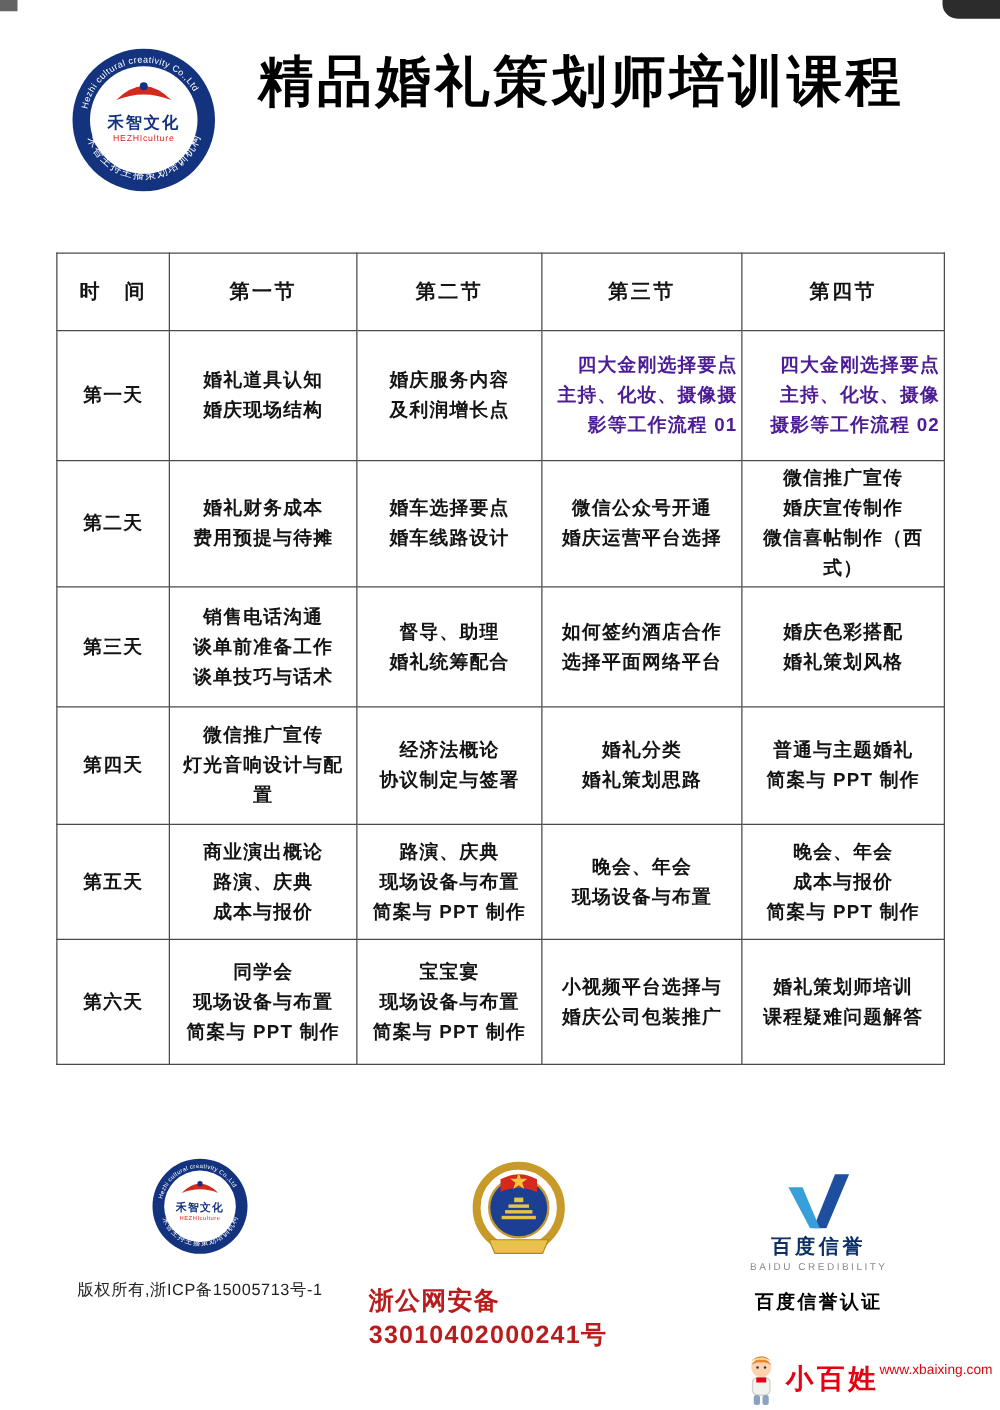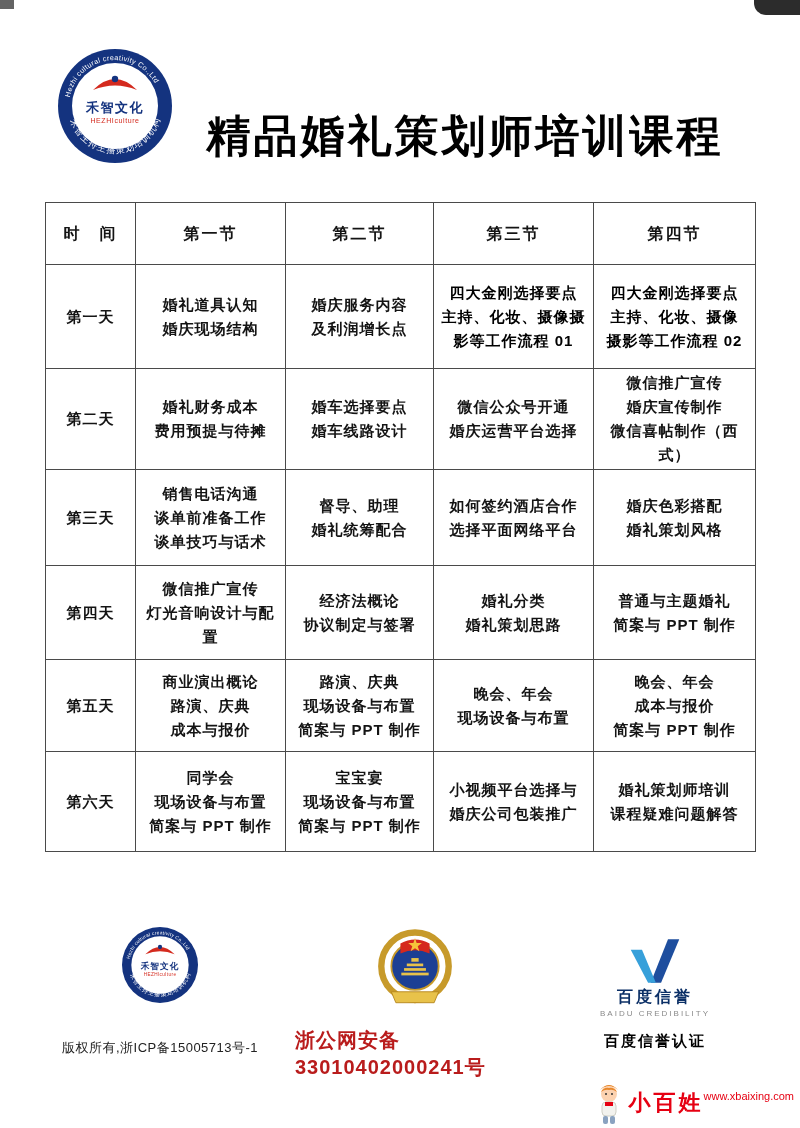--- a/index.html
+++ b/index.html
@@ -11,52 +11,52 @@
     position:relative;
     overflow:hidden;
   }
   .page { position:absolute; inset:0; background:#fff; }
 
   
   .corner-tr { position:absolute; top:0; right:0; width:46px; height:15px; background:#151515; border-radius:0 0 0 12px; opacity:.9; }
   .corner-tl { position:absolute; top:0; left:0; width:14px; height:9px; background:#222; opacity:.7; }
 
   
-  .header { position:absolute; top:36px; left:55px; right:45px; height:130px; display:flex; align-items:flex-end; }
+  .header { position:absolute; top:36px; left:55px; right:45px; height:130px; display:flex; align-items:flex-start; }
   .logo-top { width:120px; height:120px; flex:0 0 auto; }
   .title { flex:1; text-align:center; font-size:44px; font-weight:bold; letter-spacing:3px; color:#000; }
 
   
   .course-table { position:absolute; top:202px; left:45px; width:710px; border-collapse:collapse; table-layout:fixed; }
   .course-table td, .course-table th {
     border:1px solid #4a4a4a;
     text-align:center; vertical-align:middle;
     font-size:15px; font-weight:bold; line-height:1.6;
     padding:2px 3px; letter-spacing:1px; color:#141414;
   }
   .course-table thead th { height:62px; font-size:16px; letter-spacing:2px; }
   .course-table tbody tr:nth-child(1){ height:104px; }
   .course-table tbody tr:nth-child(2){ height:94px; }
   .course-table tbody tr:nth-child(3){ height:96px; }
   .course-table tbody tr:nth-child(4){ height:94px; }
   .course-table tbody tr:nth-child(5){ height:92px; }
   .course-table tbody tr:nth-child(6){ height:100px; }
   .day-cell { font-size:16px; }
-  td.blue .cell-line { color:#000000; }
+  td.blue .cell-line { color:#4c1d95;text-align:right; }
 
   
   .footer-logos { position:absolute; top:925px; left:45px; width:710px; display:flex; justify-content:space-between; }
   .fcol { display:flex; flex-direction:column; align-items:center; }
   .fcol-left  { width:230px; }
   .fcol-center{ width:240px; }
   .fcol-right { width:200px; padding-top:14px; }
   .logo-bottom { width:80px; height:80px; }
   .badge-svg { width:82px; height:88px; }
   .baidu-v { width:52px; height:44px; }
-  .copyright { margin-top:34px; font-size:13px; color:#222; letter-spacing:.5px; }
+  .copyright { margin-top:18px; font-size:13px; color:#222; letter-spacing:.5px; }
   .police-text { margin-top:14px; font-size:20px; font-weight:bold; color:#b91c1c; letter-spacing:1px; }
   .baidu-title { margin-top:4px; font-size:16px; font-weight:bold; color:#0b2f66; letter-spacing:3px; }
   .baidu-sub { margin-top:1px; font-size:8px; color:#8a8a8a; letter-spacing:2px; }
   .baidu-cert { margin-top:14px; font-size:15px; font-weight:bold; color:#000; letter-spacing:2px; }
 
   
   .watermark { position:absolute; right:6px; bottom:2px; display:flex; align-items:center; gap:3px; }
   .wm-char { width:34px; height:46px; }
   .wm-text { display:flex; flex-direction:row; line-height:1.15; }
   .wm-name { font-size:22px; font-weight:bold; color:#e60012; letter-spacing:3px; }

